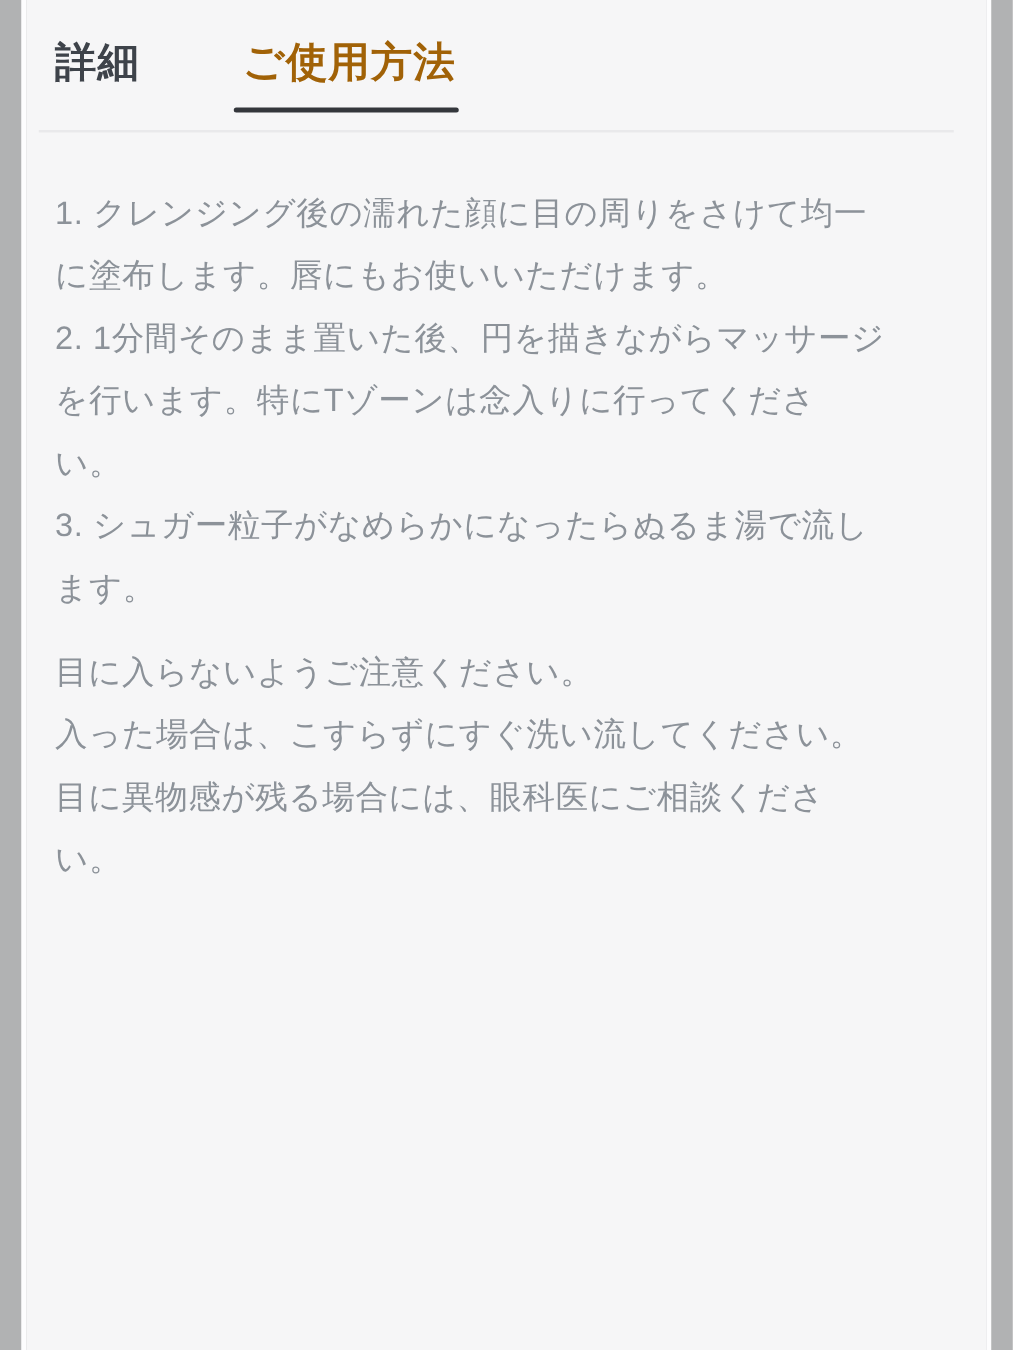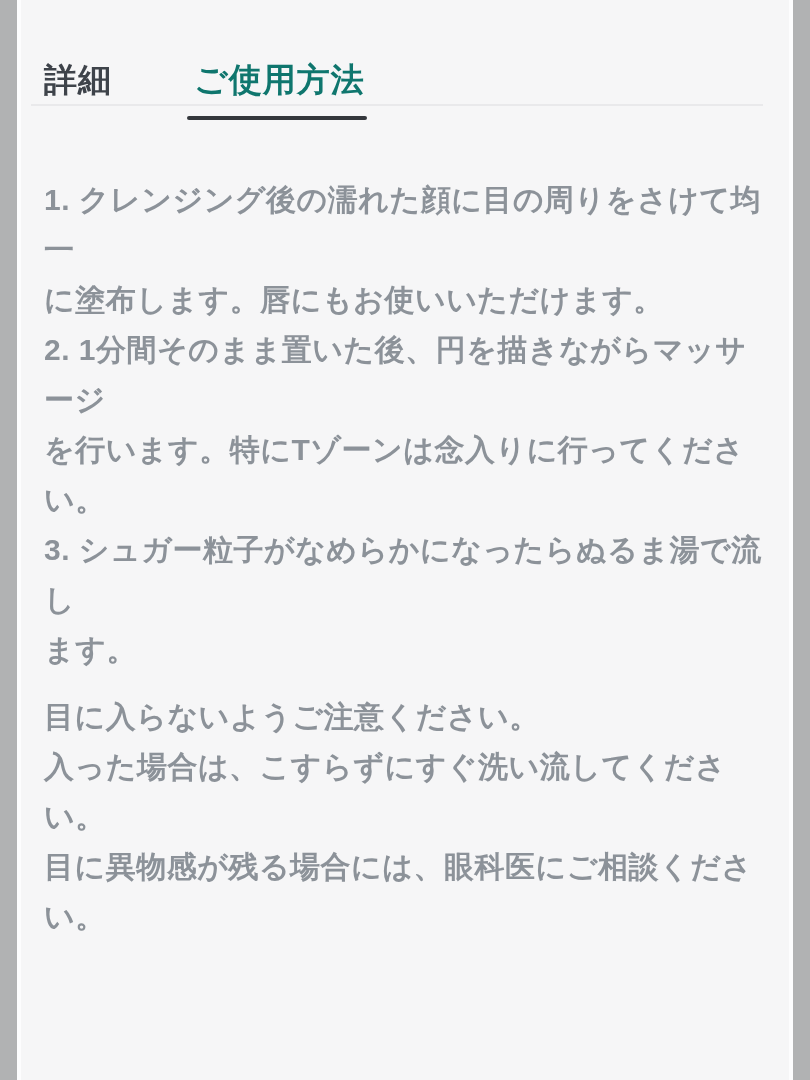--- a/index.html
+++ b/index.html
@@ -42,40 +42,40 @@
     top: 0;
     bottom: 0;
     left: 21px;
     right: 21px;
     background: #f6f6f7;
   }
 
   
   .tab-bar {
     position: relative;
-    padding: 58px 26px 0 23px;
+    padding: 28px 26px 0 23px;
     height: 61px; 
   }
   .tabs {
     display: flex;
     align-items: flex-start;
     column-gap: 82px;
   }
   .tab {
     position: relative;
     font-size: 33px;
     line-height: 44px;
     font-weight: 600;
     letter-spacing: 1px;
     color: #3e434a;
     cursor: pointer;
     padding-bottom: 15px;
     white-space: nowrap;
   }
-  .tab.active { color: #0f766e; }
+  .tab.active { color: #a16207; }
   .tab-divider {
     position: absolute;
     left: 10px;
     right: 26px;
     top: 104px;
     height: 2px;
     background: #e9e9eb;
   }
   .active-indicator {
     position: absolute;
@@ -87,24 +87,24 @@
     border-radius: 2px;
     z-index: 1;
   }
 
   
   .content {
     padding: 56px 24px 0 23px;
   }
   .body-text {
     margin: 0;
-    font-size: 30px;
+    font-size: 26px;
     line-height: 50px;
     letter-spacing: 0.5px;
-    font-weight: 700;
+    font-weight: 400;
     color: #8c9299;
     white-space: pre-line;
   }
   .body-text + .body-text {
     margin-top: 17px;
   }
 </style>
 </head>
 <body>
 

